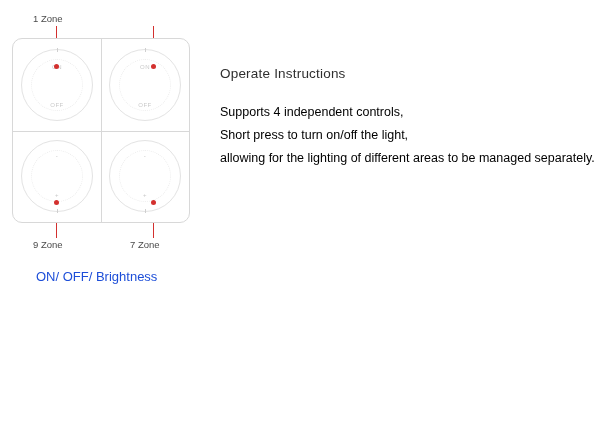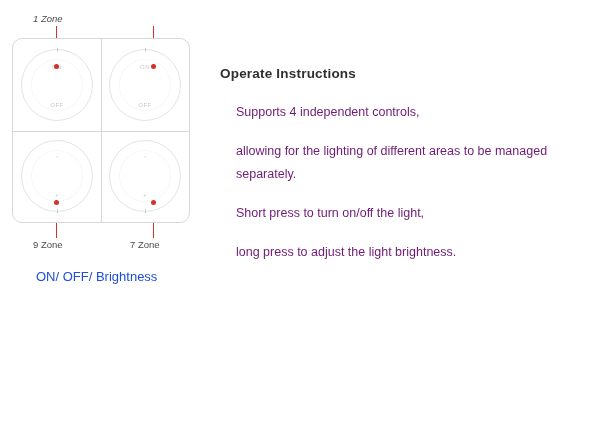--- a/index.html
+++ b/index.html
@@ -139,37 +139,37 @@
   
   #instructions {
     position: absolute;
     left: 220px;
     top: 66px;
     width: 375px;
   }
   #instructions h2 {
     margin: 0 0 20px 0;
     font-size: 13.5px;
-    font-weight: bold;
+    font-weight: normal;
     color: #2f2f2f;
     letter-spacing: 0.2px;
   }
   #instructions p {
-    margin: 16px;
+    margin: 0;
     font-size: 12.5px;
     line-height: 23px;
-    color: #701a75;
+    color: #000000;
   }
 </style>
 </head>
 <body>
 
 <div id="diagram">
 
-  <div class="zone-label" style="left:33px; top:14px;font-style:italic;">1 Zone</div>
+  <div class="zone-label" style="left:33px; top:14px;">1 Zone</div>
   <div class="zone-label" style="left:130px; top:14px;margin-top:48px;">2 Zone</div>
   <div class="zone-label" style="left:33px; top:240px;">9 Zone</div>
   <div class="zone-label" style="left:130px; top:240px;">7 Zone</div>
 
   <div class="leader" style="left:56px; top:26px; height:40px;"></div>
   <div class="leader" style="left:153px; top:26px; height:40px;"></div>
   <div class="leader" style="left:56px; top:202px; height:36px;"></div>
   <div class="leader" style="left:153px; top:202px; height:36px;"></div>
 
   <div class="panel">
@@ -213,16 +213,15 @@
   <div class="dot" style="left:151px; top:64px;"></div>
   <div class="dot" style="left:54px; top:200px;"></div>
   <div class="dot" style="left:151px; top:200px;"></div>
 
   <div id="caption">ON/ OFF/ Brightness</div>
 </div>
 
 <div id="instructions">
   <h2>Operate Instructions</h2>
   <p>Supports 4 independent controls,</p>
+  <p>Short press to turn on/off the light,</p>
   <p>allowing for the lighting of different areas to be managed separately.</p>
-  <p>Short press to turn on/off the light,</p>
-  <p>long press to adjust the light brightness.</p>
 </div>
 
 </body></html>

